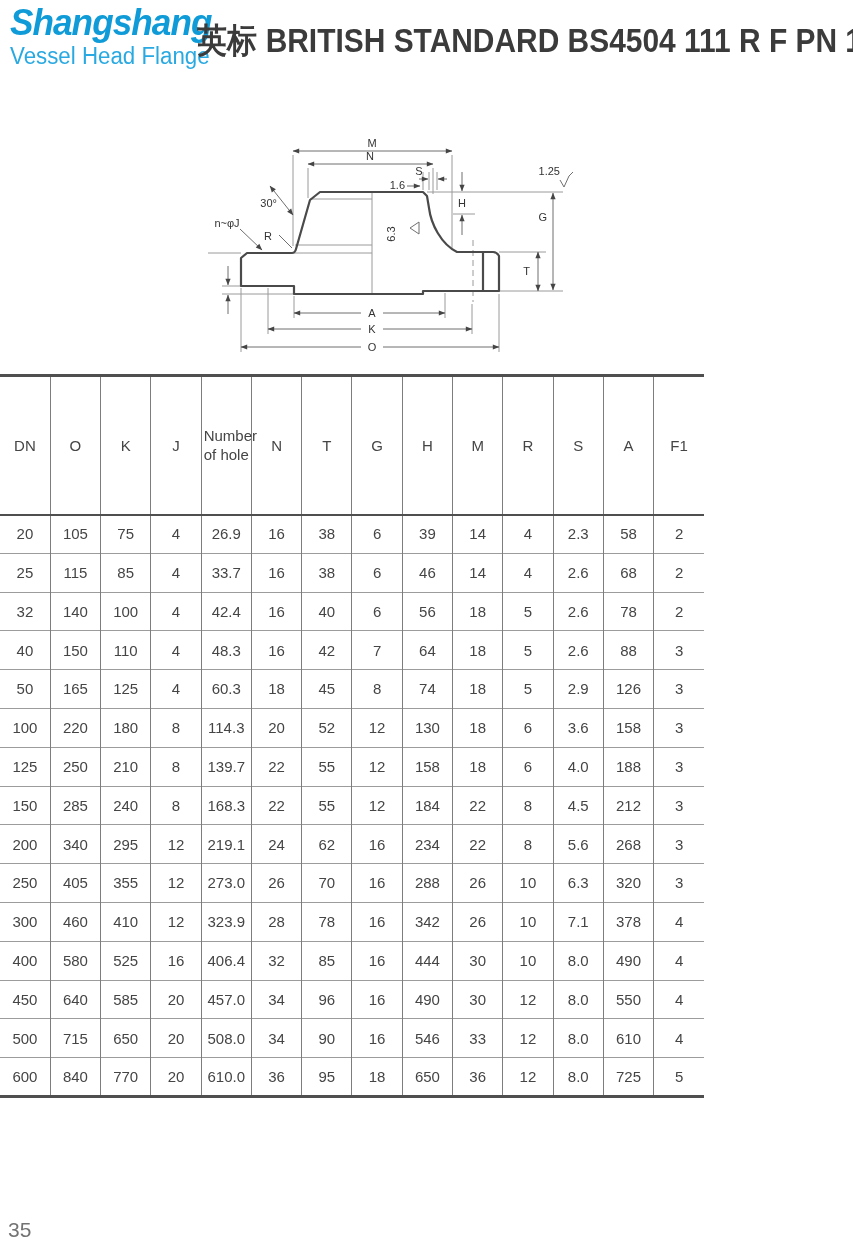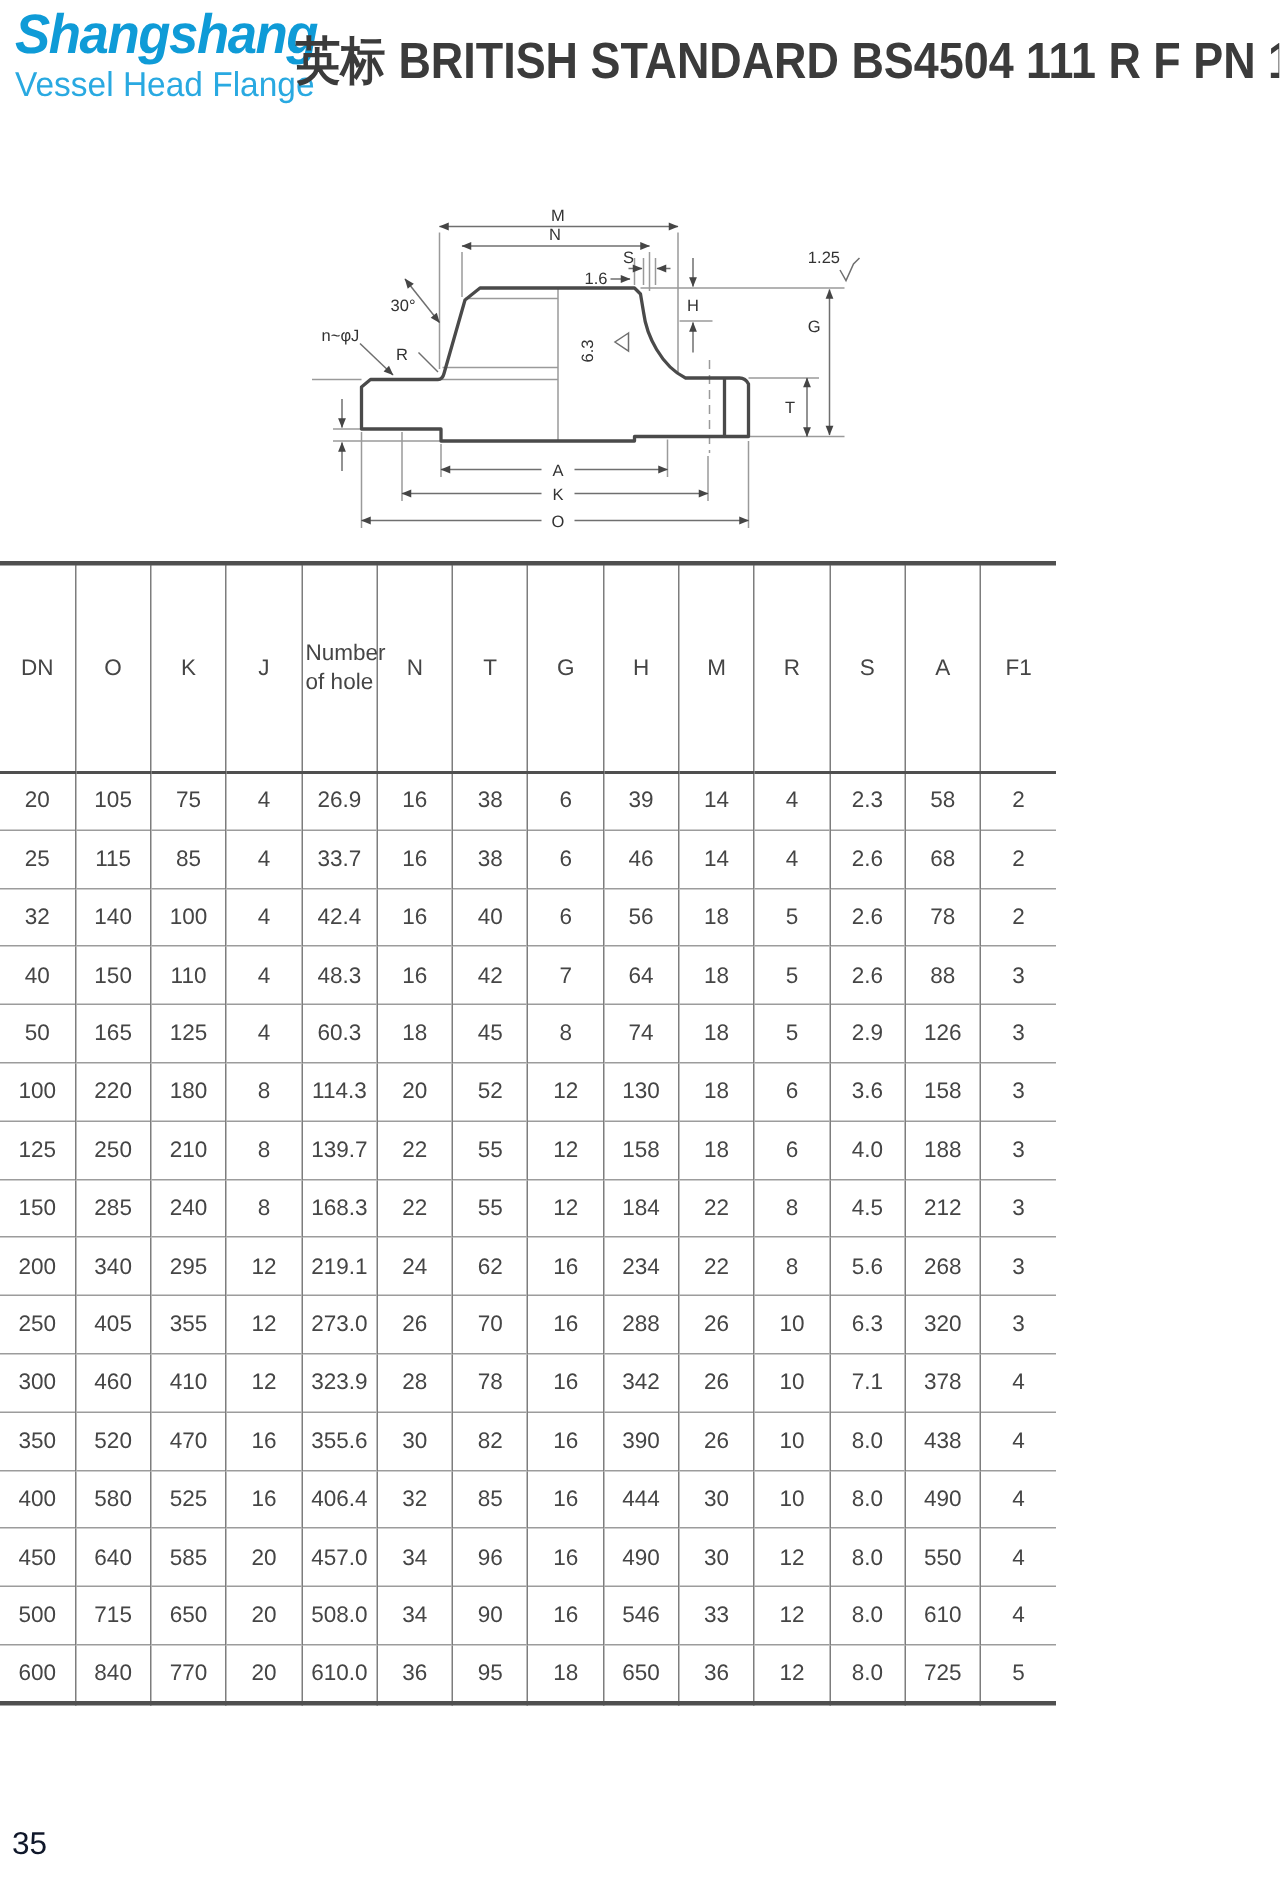--- a/index.html
+++ b/index.html
@@ -40,21 +40,21 @@
   }
   .spec-table th, .spec-table td {
     font-weight:normal; font-size:15px; color:#454545; text-align:center;
     vertical-align:middle; padding:0 2px; line-height:1.3;
   }
   .spec-table th + th, .spec-table td + td { border-left:1px solid #7d7d7d; }
   .spec-table thead th { height:139px; border-bottom:2px solid #4f4f4f; }
   .spec-table tbody tr { height:38.8px; }
   .spec-table tbody tr + tr td { border-top:1px solid #9c9c9c; }
   
-  .pagenum { position:absolute; left:8px; top:1218px; font-size:21px; color:#0f172a; }
+  .pagenum { position:absolute; left:8px; top:1218px; font-size:21px; color:#737373; }
 </style>
 </head>
 <body>
 
 <div class="page">
 
   <div class="logo">
     <div class="logo-brand">Shangshang</div>
     <div class="logo-sub">Vessel Head Flange</div>
   </div>
@@ -379,36 +379,20 @@
           <td>78</td>
           <td>16</td>
           <td>342</td>
           <td>26</td>
           <td>10</td>
           <td>7.1</td>
           <td>378</td>
           <td>4</td>
         </tr>
         <tr>
-          <td>350</td>
-          <td>520</td>
-          <td>470</td>
-          <td>16</td>
-          <td>355.6</td>
-          <td>30</td>
-          <td>82</td>
-          <td>16</td>
-          <td>390</td>
-          <td>26</td>
-          <td>10</td>
-          <td>8.0</td>
-          <td>438</td>
-          <td>4</td>
-        </tr>
-        <tr>
           <td>400</td>
           <td>580</td>
           <td>525</td>
           <td>16</td>
           <td>406.4</td>
           <td>32</td>
           <td>85</td>
           <td>16</td>
           <td>444</td>
           <td>30</td>

